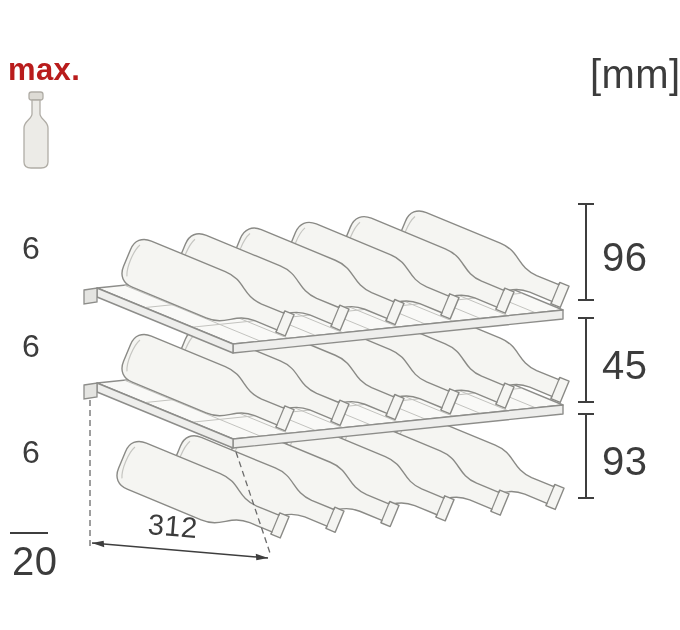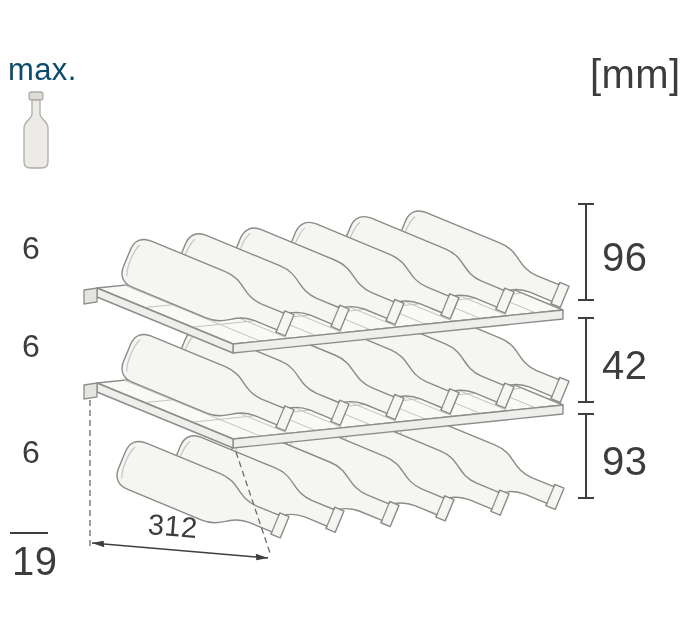--- a/index.html
+++ b/index.html
@@ -2,21 +2,21 @@
 <html><head>
 <meta charset="utf-8">
 <style>
   html,body{margin:0;padding:0;background:#ffffff;}
   .canvas{
     position:relative;width:680px;height:630px;background:#ffffff;
     font-family:"Liberation Sans",sans-serif;overflow:hidden;
   }
   .canvas svg{position:absolute;left:0;top:0;}
   .lbl{position:absolute;color:#3c3c3c;font-size:40px;line-height:1;letter-spacing:.4px;white-space:nowrap;}
-  .max-label{left:8px;top:54px;font-size:31px;color:#0c4a6e;}
+  .max-label{left:8px;top:54px;font-size:31px;color:#b91c1c;font-weight:bold;}
   .units-label{left:590px;top:54px;}
   .count-1{left:22px;top:232px;font-size:32px;}
   .count-2{left:22px;top:330px;font-size:32px;}
   .count-3{left:22px;top:436px;font-size:32px;}
   .total-label{left:12px;top:541px;}
   .dim-77{left:602px;top:237px;}
   .dim-87{left:602px;top:345px;}
   .dim-93{left:602px;top:441px;}
   .depth-label{left:148px;top:512px;font-size:29px;transform:rotate(4.6deg);}
 
@@ -133,19 +133,19 @@
 
     <line class="dim" x1="10" y1="533" x2="48" y2="533"></line>
   </svg>
 
   <div class="lbl max-label">max.</div>
   <div class="lbl units-label">[mm]</div>
 
   <div class="lbl count-1">6</div>
   <div class="lbl count-2">6</div>
   <div class="lbl count-3">6</div>
-  <div class="lbl total-label">19</div>
+  <div class="lbl total-label">20</div>
 
   <div class="lbl dim-77">96</div>
-  <div class="lbl dim-87">42</div>
+  <div class="lbl dim-87">45</div>
   <div class="lbl dim-93">93</div>
   <div class="lbl depth-label">312</div>
 </div>
 
 </body></html>

